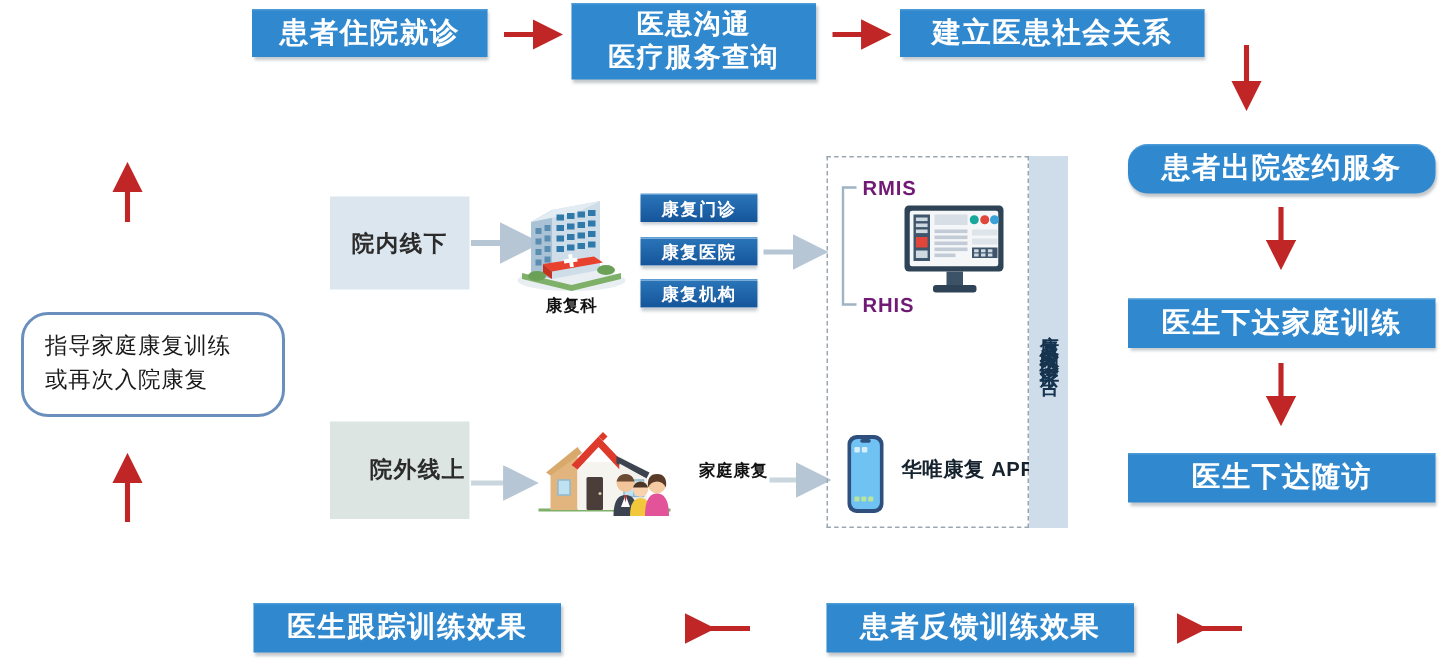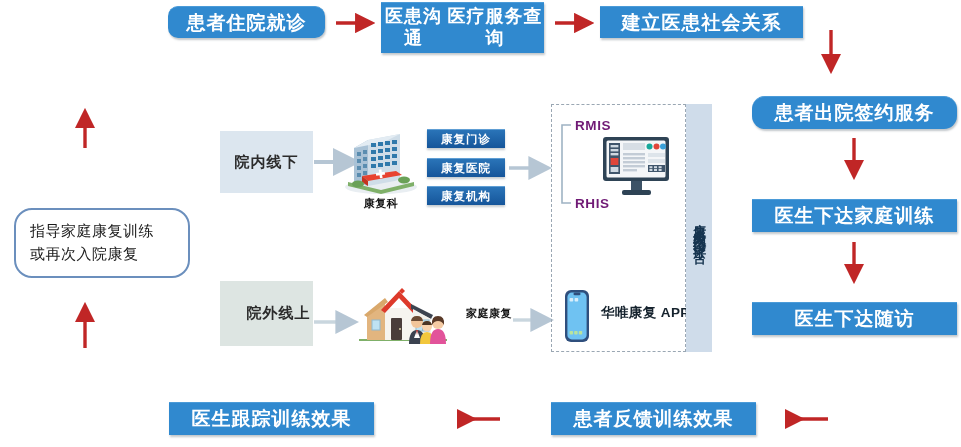--- a/index.html
+++ b/index.html
@@ -90,32 +90,32 @@
   .lbl-app{font-size:13.5px;font-weight:bold;color:#16232e;letter-spacing:.4px;}
 
   svg{display:block;overflow:visible;}
   .noevt{pointer-events:none;}
 </style>
 </head>
 <body>
 
 <div class="stage">
 
-  <div class="abs bluebox" style="left:168px;top:6px;width:157px;height:32px;border-radius:10px;">患者住院就诊</div>
+  <div class="abs bluebox" style="left:168px;top:6px;width:157px;height:32px;">患者住院就诊</div>
 
   <svg class="abs noevt" style="left:334px;top:12px;width:48px;height:22px;" viewBox="0 0 48 22">
     <defs>
       <marker id="rh" markerWidth="6" markerHeight="6" refX="4.4" refY="3" orient="auto">
         <path d="M0,0 L6,3 L0,6 z" fill="#c02626"></path>
       </marker>
     </defs>
     <line x1="2" y1="11" x2="36" y2="11" stroke="#c02626" stroke-width="3.4" marker-end="url(#rh)"></line>
   </svg>
 
-  <div class="abs bluebox two-line" style="left:381px;top:2px;width:163px;height:51px;flex-direction:row;">
+  <div class="abs bluebox two-line" style="left:381px;top:2px;width:163px;height:51px;flex-direction:column;">
     <div>医患沟通</div>
     <div>医疗服务查询</div>
   </div>
 
   <svg class="abs noevt" style="left:553px;top:12px;width:48px;height:22px;" viewBox="0 0 48 22">
     <line x1="2" y1="11" x2="36" y2="11" stroke="#c02626" stroke-width="3.4" marker-end="url(#rh)"></line>
   </svg>
 
   <div class="abs bluebox" style="left:600px;top:6px;width:203px;height:32px;">建立医患社会关系</div>
 

